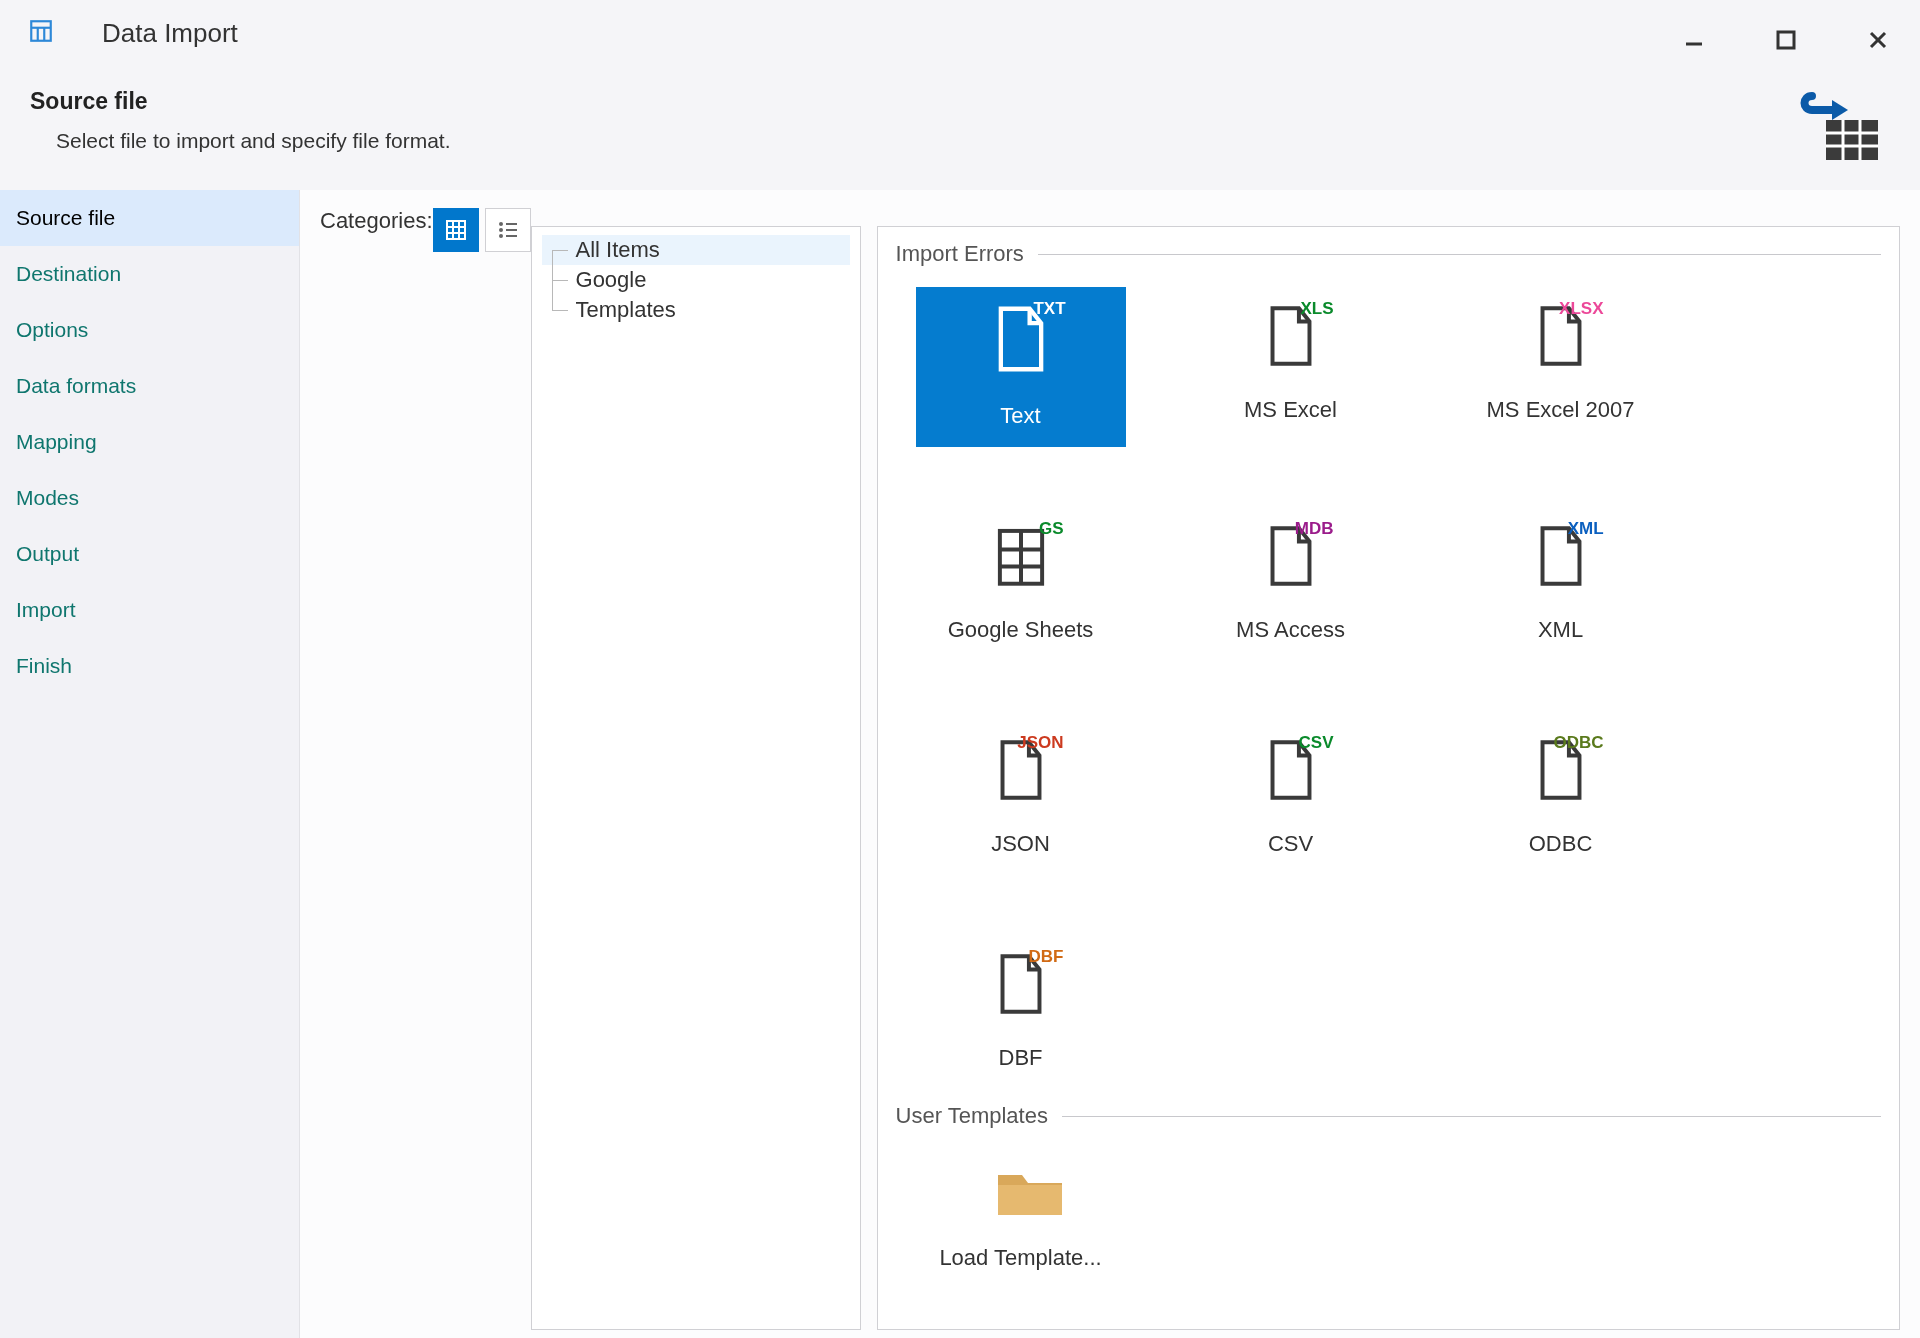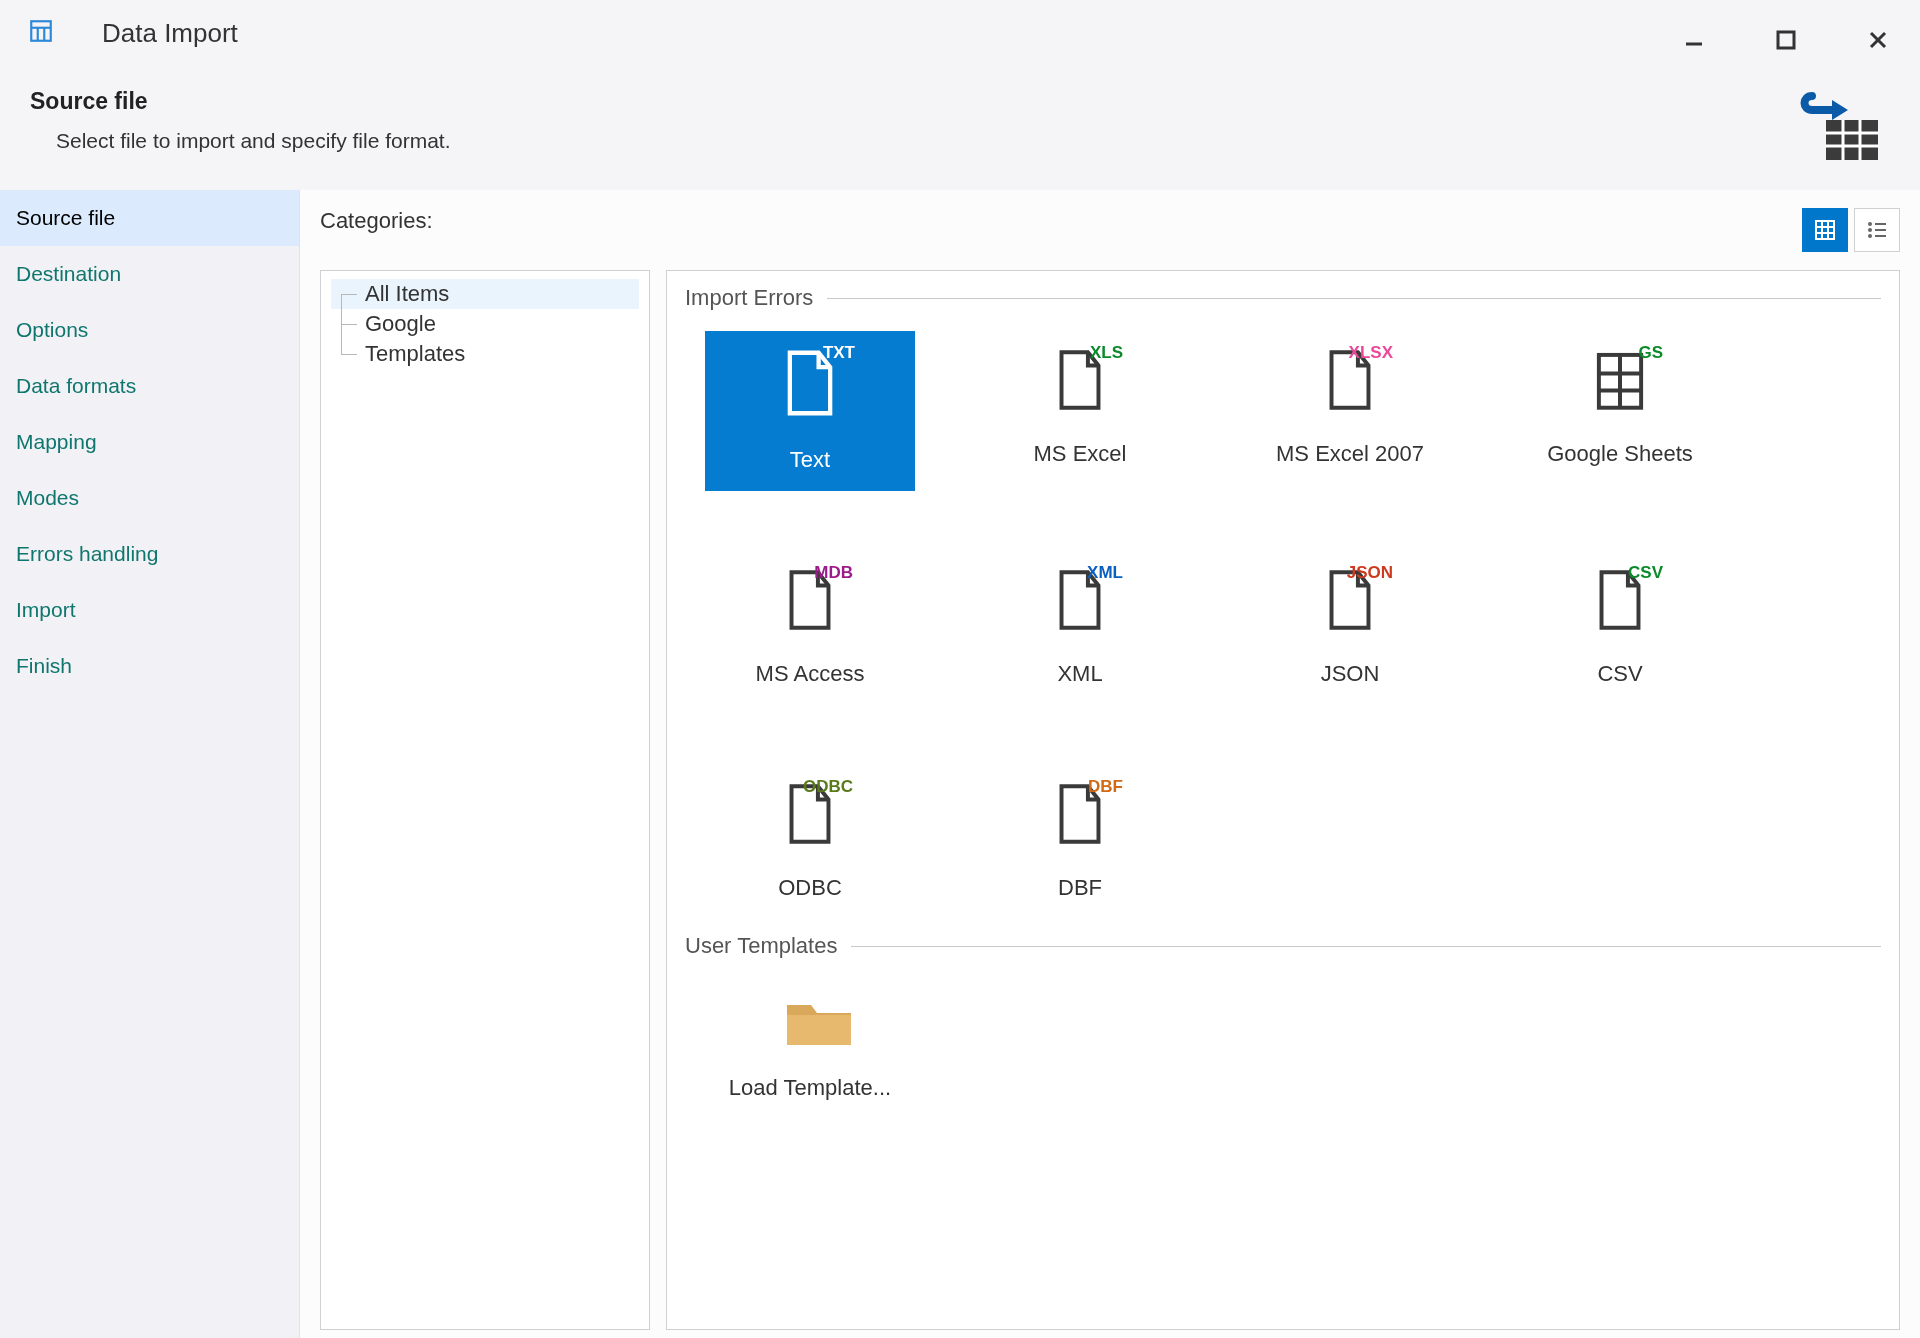--- a/index.html
+++ b/index.html
@@ -88,21 +88,21 @@
 .sidebar-item.active {
   background: #dbeafc;
   color: #000;
 }
 
 .main {
   flex: 1;
   background: #fcfcfd;
   padding: 18px 20px 8px 20px;
   display: flex;
-  flex-direction: column;
+  flex-direction: row;
   min-height: 0;
 }
 .main-top {
   display: flex;
   align-items: flex-start;
 }
 .categories-label {
   font-size: 22px;
   color: #333;
   margin-bottom: 8px;
@@ -292,21 +292,21 @@
 
   <div class="body">
 
     <div class="sidebar" id="sidebar">
         <div class="sidebar-item active">Source file</div>
         <div class="sidebar-item">Destination</div>
         <div class="sidebar-item">Options</div>
         <div class="sidebar-item">Data formats</div>
         <div class="sidebar-item">Mapping</div>
         <div class="sidebar-item">Modes</div>
-        <div class="sidebar-item">Errors handling</div>
+        <div class="sidebar-item">Output</div>
         <div class="sidebar-item">Import</div>
         <div class="sidebar-item">Finish</div>
       </div>
 
     <div class="main">
       <div class="main-top">
         <div>
           <div class="categories-label">Categories:</div>
         </div>
         <div class="view-toggle">

